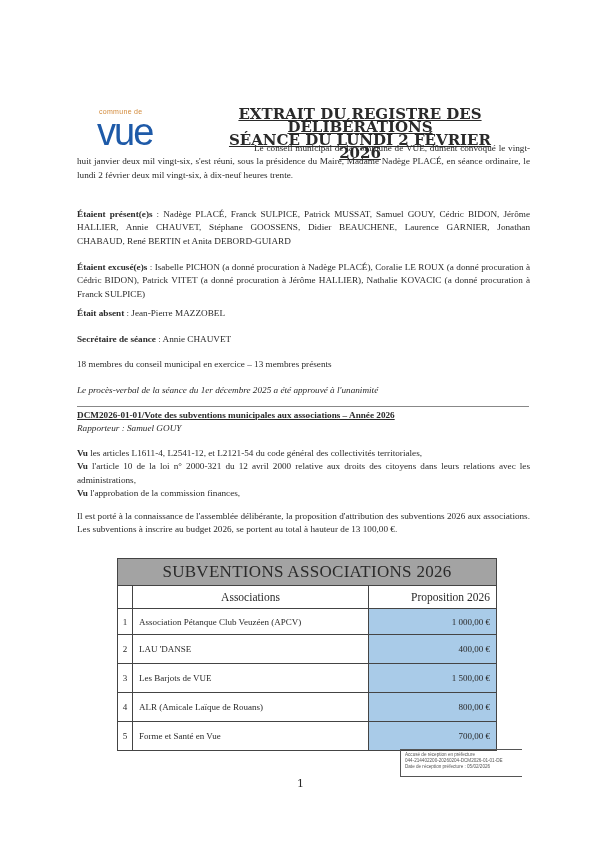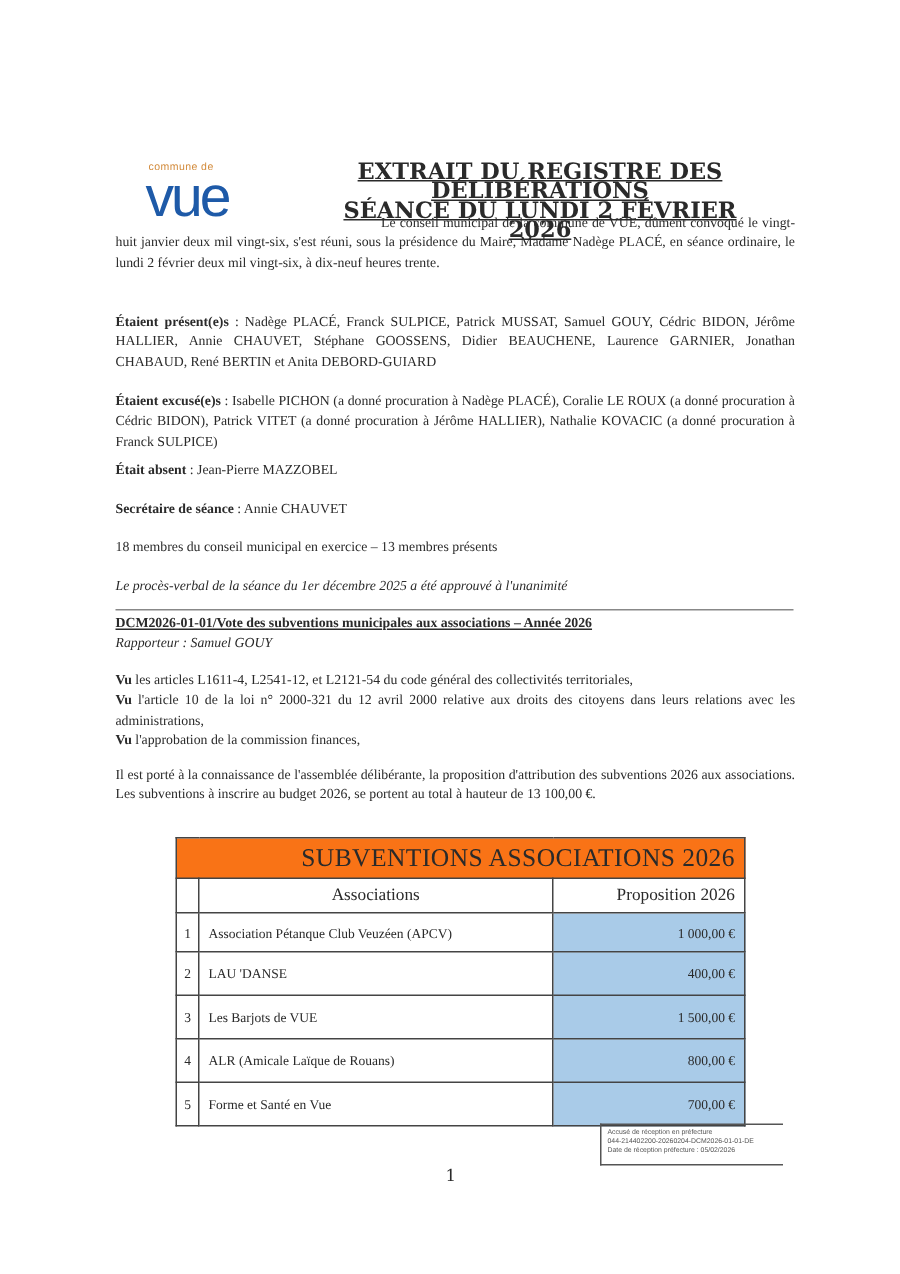--- a/index.html
+++ b/index.html
@@ -10,21 +10,21 @@
   .logo .big{position:absolute;left:0;top:12px;font-family:"Liberation Sans",sans-serif;font-size:38px;color:#1e5aa8;letter-spacing:-2px;line-height:40px;}
   .header{position:absolute;left:210px;top:108px;width:300px;text-align:center;font-weight:bold;font-size:15px;line-height:13px;}
   .header div{text-decoration:underline;}
   .txt{position:absolute;left:77px;width:453px;font-size:9.2px;line-height:13.4px;font-family:"Liberation Serif",serif;text-align:justify;}
   .b{font-weight:bold;}
   .i{font-style:italic;}
   .hr{position:absolute;left:77px;top:406px;width:452px;height:1px;background:#888;}
   .dcm{font-weight:bold;text-decoration:underline;}
   table{position:absolute;left:117px;top:558px;width:380px;border-collapse:collapse;font-family:"Liberation Serif",serif;font-size:9px;}
   td,th{border:1px solid #444;padding:0 6px;}
-  .ttl{background:#f97316;font-size:17px;font-weight:normal;text-align:right;height:26px;letter-spacing:0.3px;}
+  .ttl{background:#a3a3a3;font-size:17px;font-weight:normal;text-align:center;height:26px;letter-spacing:0.3px;}
   .colh{font-size:11.5px;font-weight:normal;height:22px;}
   .num{width:10px;text-align:center;padding:0 2px;}
   .amt{background:#a9cbe8;text-align:right;width:115px;}
   tr.row td{height:28px;}
   tr.row1 td{height:25px;}
   .stamp{position:absolute;left:400px;top:749px;width:122px;height:28px;border:1px solid #555;border-right:none;font-family:"Liberation Sans",sans-serif;font-size:4.6px;line-height:6.2px;color:#555;padding:2px 4px;box-sizing:border-box;}
   .pnum{position:absolute;left:297px;top:777px;font-size:11px;}
 </style>
 </head>
 <body>

